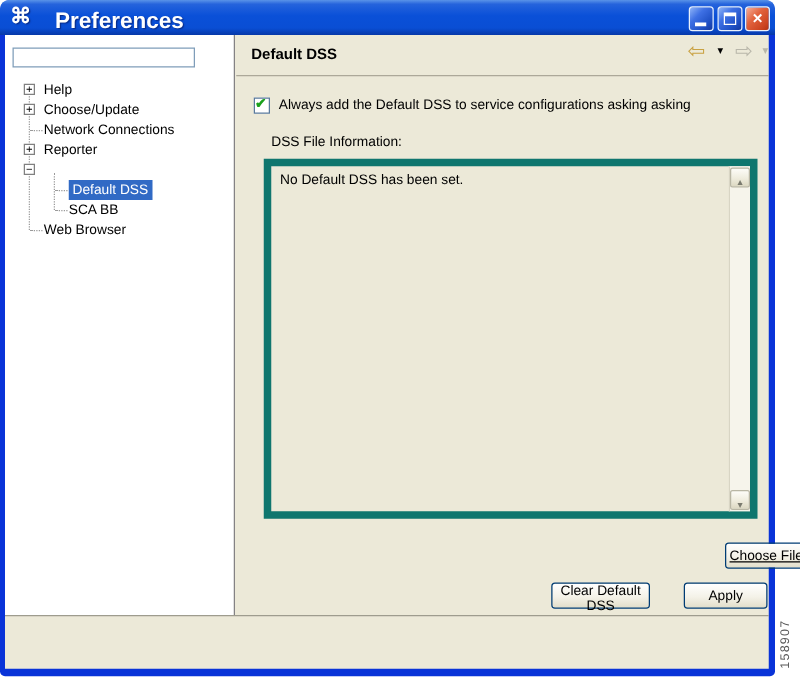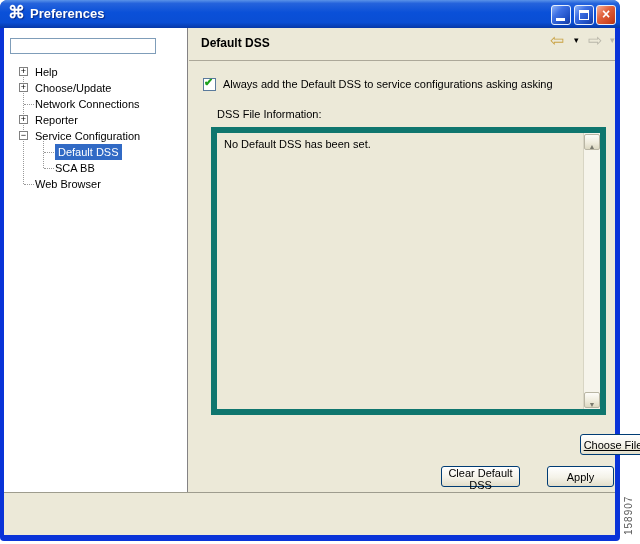--- a/index.html
+++ b/index.html
@@ -11,22 +11,22 @@
   .dialog { position:absolute; left:0; top:0; width:620px; height:541px;
             background:#0933D8; border-radius:8px 8px 4px 4px; }
 
   
   .titlebar { position:absolute; left:0; top:0; width:620px; height:28px;
               border-radius:7px 7px 0 0;
               background:linear-gradient(180deg,#5A93E8 0%,#2563DC 12%,#0A50D8 45%,#0A4ED4 80%,#0638A8 100%); }
   .title-icon { position:absolute; left:8px; top:4px; width:18px; height:18px;
                 color:#ffffff; font-size:17px; line-height:18px; font-weight:bold;
                 text-shadow:1px 1px 1px #0A2C88; }
-  .title-text { position:absolute; left:30px; top:6px; color:#ffffff; font-weight:bold;
-                font-size:13px; text-shadow:1px 1px 1px #0A2C88; }
+  .title-text { position:absolute; left:44px; top:6px; color:#ffffff; font-weight:bold;
+                font-size:18px; text-shadow:1px 1px 1px #0A2C88; }
   .winbtn { position:absolute; top:5px; width:20px; height:20px; border-radius:3px;
             border:1px solid #E8F0FC; }
   .winbtn.min, .winbtn.max {
             background:linear-gradient(135deg,#8FB4F8 0%,#3E70E4 35%,#1E4FC4 75%,#16389C 100%); }
   .winbtn.close { background:linear-gradient(135deg,#F7B09A 0%,#E2633E 40%,#CC4420 80%,#B23312 100%); }
   .winbtn.min { left:551px; }
   .winbtn.max { left:574px; }
   .winbtn.close { left:596px; color:#fff; font-size:14px; font-weight:bold;
                   text-align:center; line-height:17px; }
   .min-glyph { position:absolute; left:4px; bottom:3px; width:9px; height:3px; background:#ffffff; }
@@ -143,21 +143,20 @@
       </div>
       <div class="tree-row" style="top:68px;">
         <span class="tree-label">Network Connections</span>
       </div>
       <div class="tree-row" style="top:84px;">
         <span class="expander">+</span>
         <span class="tree-label">Reporter</span>
       </div>
       <div class="tree-row" style="top:100px;">
         <span class="expander">−</span>
-        <span class="tree-label">Service Configuration</span>
       </div>
       <div class="tree-row" style="top:116px;">
         <span class="tree-label child selected">Default DSS</span>
       </div>
       <div class="tree-row" style="top:132px;">
         <span class="tree-label child">SCA BB</span>
       </div>
       <div class="tree-row" style="top:148px;">
         <span class="tree-label">Web Browser</span>
       </div>

